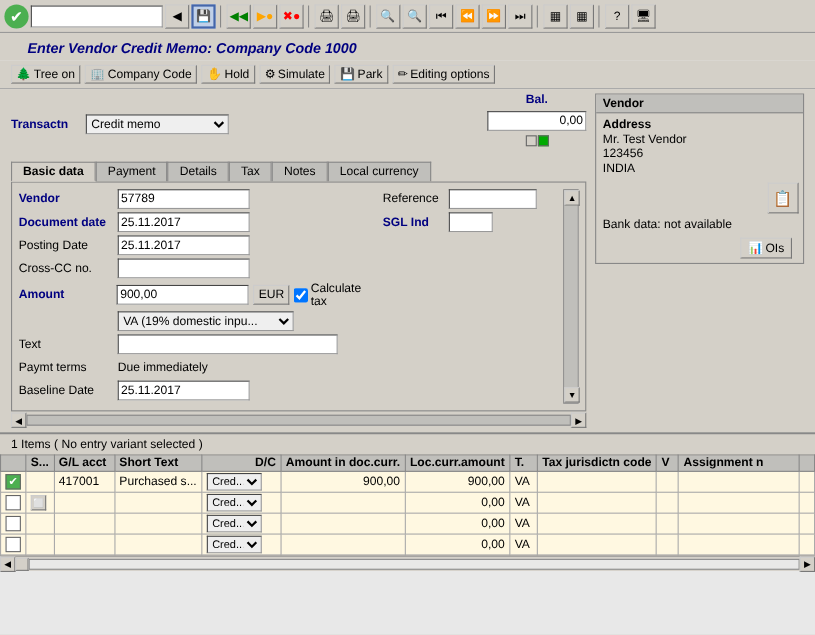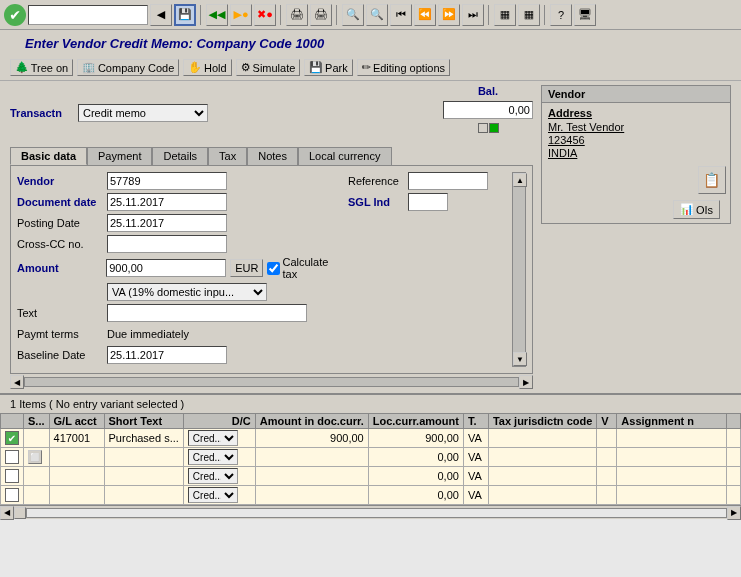--- a/index.html
+++ b/index.html
@@ -46,21 +46,21 @@
     .field-input { height: 18px; border: 1px inset #999; background: white; padding: 0 2px; font-size: 11px; }
     .field-input.w120 { width: 120px; }
     .field-input.w80 { width: 80px; }
     .field-input.w200 { width: 200px; }
     .field-input.w40 { width: 40px; }
     .currency-btn { height: 18px; border: 1px outset #ccc; background: #d4d0c8; padding: 0 4px; font-size: 11px; cursor: pointer; }
 
     
     .vendor-panel { border: 1px solid #888; background: #d4d0c8; }
     .vendor-title { background: #c0bfbb; padding: 2px 6px; font-weight: bold; border-bottom: 1px solid #888; }
-    .address-section { padding: 4px 6px; text-decoration: underline; }
+    .address-section { padding: 4px 6px; }
     .address-subtitle { font-weight: bold; margin-bottom: 2px; }
     .address-line { margin-bottom: 1px; }
     .vendor-icon { text-align: right; padding: 2px 4px; }
     .bank-data { padding: 2px 6px; font-size: 11px; }
     .ois-btn { display: flex; align-items: center; gap: 2px; border: 1px outset #ccc; background: #d4d0c8; padding: 2px 6px; cursor: pointer; margin: 2px 6px; width: fit-content; align-self: flex-end; }
 
     
     .items-section { background: #d4d0c8; border-top: 2px solid #888; padding: 0; }
     .items-header { padding: 3px 10px; background: #d4d0c8; font-size: 11px; }
     .items-table-wrap { overflow: hidden; }
@@ -263,20 +263,21 @@
       <div class="vendor-title">Vendor</div>
       <div class="address-section">
         <div class="address-subtitle">Address</div>
         <div class="address-line">Mr. Test Vendor</div>
         <div class="address-line">123456</div>
         <div class="address-line">INDIA</div>
       </div>
       <div class="vendor-icon">
         <div style="width:28px; height:28px; border:1px outset #ccc; background:#d4d0c8; display:flex; align-items:center; justify-content:center; font-size:14px; cursor:pointer; margin-left:auto;">📋</div>
       </div>
+      <div class="bank-data">Bank data: not available</div>
       <div style="display:flex; justify-content:flex-end; padding:2px 4px;">
         <div class="ois-btn">
           <span>📊</span>
           <span>OIs</span>
         </div>
       </div>
     </div>
   </div>
 </div>
 

